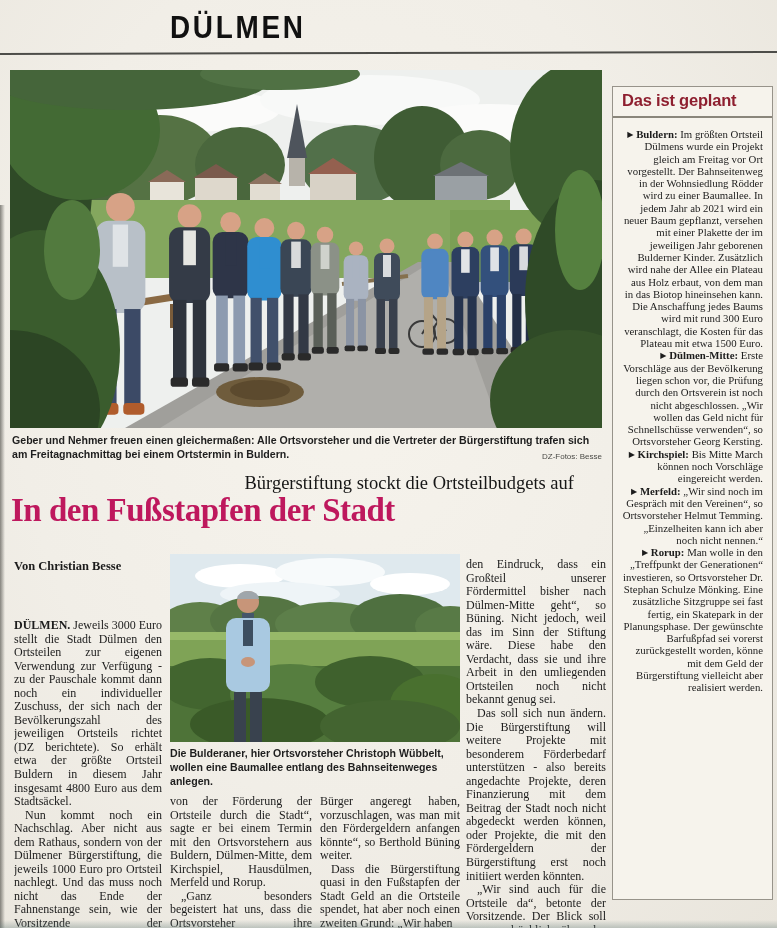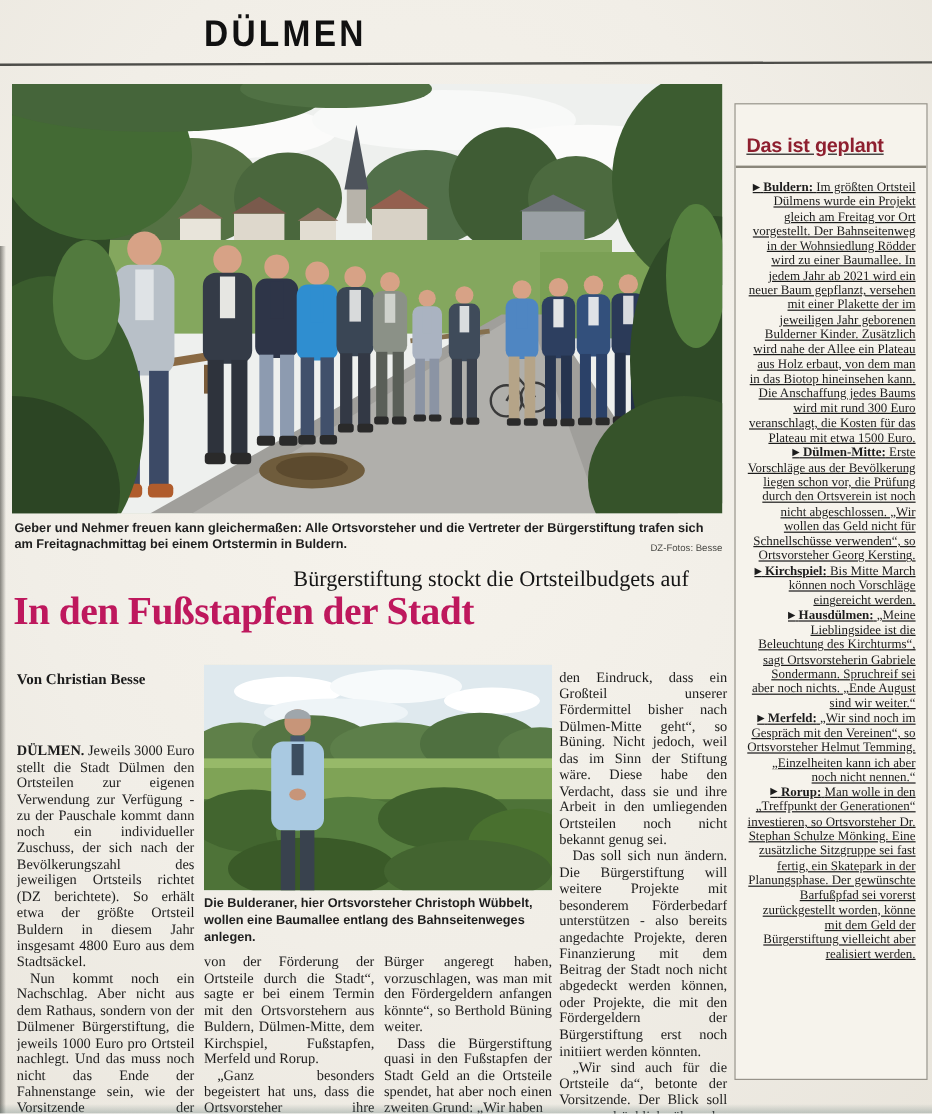--- a/index.html
+++ b/index.html
@@ -31,21 +31,21 @@
   .bodytext{font-size:12px;line-height:1.13;text-align:justify;overflow:hidden;margin-top:15px;}
   .bodytext p{margin:0;}
   .bodytext p.ind{text-indent:11px;}
   .dateline{font-weight:bold;}
   .col1{left:14px;top:604px;width:148px;height:344px;}
   .col2{left:170px;top:780px;width:142px;height:148px;}
   .col3{left:320px;top:780px;width:140px;height:148px;}
   .col4{left:466px;top:543px;width:140px;height:385px;}
   
   .sidebar{left:612px;top:86px;width:161px;height:814px;box-sizing:border-box;
-    background:#f6f3ec;border:1px solid #97938a;padding:26px 9px 6px 9px;overflow:hidden;text-decoration:underline;}
+    background:#f6f3ec;border:1px solid #97938a;padding:4px 9px 6px 9px;overflow:hidden;}
   .sidebar-title{font-family:"Liberation Sans",sans-serif;font-weight:bold;font-size:16.5px;
     color:#8e1f2f;margin:0 0 6px 0;letter-spacing:-.2px;}
   .sidebar-rule{height:2px;background:#8a867b;margin:0 -9px 10px -9px;}
   .sidebar-item{font-size:10.8px;line-height:1.14;text-align:right;margin:0;}
   .sidebar-item .lbl{font-weight:bold;}
   .sidebar-item .bullet{font-size:8px;position:relative;top:-1px;}
   
   .edge-left{left:0;top:205px;width:5px;height:723px;background:linear-gradient(to right,rgba(45,45,40,.55),rgba(45,45,40,0));}
   .shadow-bottom{left:0;bottom:0;width:777px;height:8px;background:linear-gradient(to top,rgba(95,120,118,.35),rgba(95,120,118,0));}
   svg{display:block;}
@@ -147,21 +147,21 @@
   </g>
   <g>
     <ellipse cx="575" cy="80" rx="75" ry="90" fill="#3c5c30"></ellipse>
     <ellipse cx="585" cy="230" rx="70" ry="120" fill="#2f4a27"></ellipse>
     <ellipse cx="560" cy="330" rx="80" ry="70" fill="#36532a"></ellipse>
     <ellipse cx="570" cy="160" rx="25" ry="60" fill="#55803f"></ellipse>
   </g>
 </svg>
 </div>
 
-<div class="abs caption main-caption">Geber und Nehmer freuen kann gleichermaßen: Alle Ortsvorsteher und die Vertreter der Bürgerstiftung trafen sich am Freitagnachmittag bei einem Ortstermin in Buldern.</div>
+<div class="abs caption main-caption">Geber und Nehmer freuen einen gleichermaßen: Alle Ortsvorsteher und die Vertreter der Bürgerstiftung trafen sich am Freitagnachmittag bei einem Ortstermin in Buldern.</div>
 <div class="abs credit">DZ-Fotos: Besse</div>
 
 <div class="abs kicker">Bürgerstiftung stockt die Ortsteilbudgets auf</div>
 <div class="abs headline">In den Fußstapfen der Stadt</div>
 <div class="abs byline">Von Christian Besse</div>
 
 <div class="abs bodytext col1">
   <p><span class="dateline">DÜLMEN.</span> <span>Jeweils 3000 Euro stellt die Stadt Dülmen den Ortsteilen zur eigenen Verwendung zur Verfügung - zu der Pauschale kommt dann noch ein individueller Zuschuss, der sich nach der Bevölkerungszahl des jeweiligen Ortsteils richtet (DZ berichtete). So erhält etwa der größte Ortsteil Buldern in diesem Jahr insgesamt 4800 Euro aus dem Stadtsäckel.</span></p>
   <p class="ind">Nun kommt noch ein Nachschlag. Aber nicht aus dem Rathaus, sondern von der Dülmener Bürgerstiftung, die jeweils 1000 Euro pro Ortsteil nachlegt. Und das muss noch nicht das Ende der Fahnenstange sein, wie der Vorsitzende der Bürgerstiftung, Berthold Büning, am Freitagnachmittag in Buldern andeutete.</p>
   <p class="ind">„Wir waren sehr angetan</p>
@@ -202,38 +202,37 @@
     <rect x="21" y="36" width="10" height="26" fill="#3c4e60"></rect>
     <ellipse cx="26" cy="78" rx="7" ry="5" fill="#c79579"></ellipse>
     <rect x="12" y="108" width="12" height="52" fill="#39424e"></rect>
     <rect x="28" y="108" width="12" height="52" fill="#39424e"></rect>
   </g>
 </svg>
 </div>
 <div class="abs caption inline-caption">Die Bulderaner, hier Ortsvorsteher Christoph Wübbelt, wollen eine Baumallee entlang des Bahnseitenweges anlegen.</div>
 
 <div class="abs bodytext col2">
-  <p>von der Förderung der Ortsteile durch die Stadt“, sagte er bei einem Termin mit den Ortsvorstehern aus Buldern, Dülmen-Mitte, dem Kirchspiel, Fußstapfen, Merfeld und Rorup.</p>
+  <p>von der Förderung der Ortsteile durch die Stadt“, sagte er bei einem Termin mit den Ortsvorstehern aus Buldern, Dülmen-Mitte, dem Kirchspiel, Hausdülmen, Merfeld und Rorup.</p>
   <p class="ind">„Ganz besonders begeistert hat uns, dass die Ortsvorsteher ihre Bürgerinnen und</p>
 </div>
 <div class="abs bodytext col3">
   <p>Bürger angeregt haben, vorzuschlagen, was man mit den Fördergeldern anfangen könnte“, so Berthold Büning weiter.</p>
   <p class="ind">Dass die Bürgerstiftung quasi in den Fußstapfen der Stadt Geld an die Ortsteile spendet, hat aber noch einen zweiten Grund: „Wir haben</p>
 </div>
 <div class="abs bodytext col4">
   <p>den Eindruck, dass ein Großteil unserer Fördermittel bisher nach Dülmen-Mitte geht“, so Büning. Nicht jedoch, weil das im Sinn der Stiftung wäre. Diese habe den Verdacht, dass sie und ihre Arbeit in den umliegenden Ortsteilen noch nicht bekannt genug sei.</p>
   <p class="ind">Das soll sich nun ändern. Die Bürgerstiftung will weitere Projekte mit besonderem Förderbedarf unterstützen - also bereits angedachte Projekte, deren Finanzierung mit dem Beitrag der Stadt noch nicht abgedeckt werden können, oder Projekte, die mit den Fördergeldern der Bürgerstiftung erst noch initiiert werden könnten.</p>
   <p class="ind">„Wir sind auch für die Ortsteile da“, betonte der Vorsitzende. Der Blick soll nun ausdrücklich über das Dülmener Zentrum hinausgehen.</p>
 </div>
 
 <div class="abs sidebar">
   <h2 class="sidebar-title">Das ist geplant</h2>
   <div class="sidebar-rule"></div>
   <p class="sidebar-item"><span class="bullet">▶</span> <span class="lbl">Buldern:</span> <span>Im größten Ortsteil Dülmens wurde ein Projekt gleich am Freitag vor Ort vorgestellt. Der Bahnseitenweg in der Wohnsiedlung Rödder wird zu einer Baumallee. In jedem Jahr ab 2021 wird ein neuer Baum gepflanzt, versehen mit einer Plakette der im jeweiligen Jahr geborenen Bulderner Kinder. Zusätzlich wird nahe der Allee ein Plateau aus Holz erbaut, von dem man in das Biotop hineinsehen kann. Die Anschaffung jedes Baums wird mit rund 300 Euro veranschlagt, die Kosten für das Plateau mit etwa 1500 Euro.</span></p>
   <p class="sidebar-item"><span class="bullet">▶</span> <span class="lbl">Dülmen-Mitte:</span> <span>Erste Vorschläge aus der Bevölkerung liegen schon vor, die Prüfung durch den Ortsverein ist noch nicht abgeschlossen. „Wir wollen das Geld nicht für Schnellschüsse verwenden“, so Ortsvorsteher Georg Kersting.</span></p>
   <p class="sidebar-item"><span class="bullet">▶</span> <span class="lbl">Kirchspiel:</span> <span>Bis Mitte March können noch Vorschläge eingereicht werden.</span></p>
-  <p class="sidebar-item"><span class="bullet">▶</span> <span class="lbl">Hausdülmen:</span> <span>„Meine Lieblingsidee ist die Beleuchtung des Kirchturms“, sagt Ortsvorsteherin Gabriele Sondermann. Spruchreif sei aber noch nichts. „Ende August sind wir weiter.“</span></p>
   <p class="sidebar-item"><span class="bullet">▶</span> <span class="lbl">Merfeld:</span> <span>„Wir sind noch im Gespräch mit den Vereinen“, so Ortsvorsteher Helmut Temming. „Einzelheiten kann ich aber noch nicht nennen.“</span></p>
   <p class="sidebar-item"><span class="bullet">▶</span> <span class="lbl">Rorup:</span> <span>Man wolle in den „Treffpunkt der Generationen“ investieren, so Ortsvorsteher Dr. Stephan Schulze Mönking. Eine zusätzliche Sitzgruppe sei fast fertig, ein Skatepark in der Planungsphase. Der gewünschte Barfußpfad sei vorerst zurückgestellt worden, könne mit dem Geld der Bürgerstiftung vielleicht aber realisiert werden.</span></p>
 </div>
 
 <div class="abs edge-left"></div>
 <div class="abs shadow-bottom"></div>
 
 </body></html>

